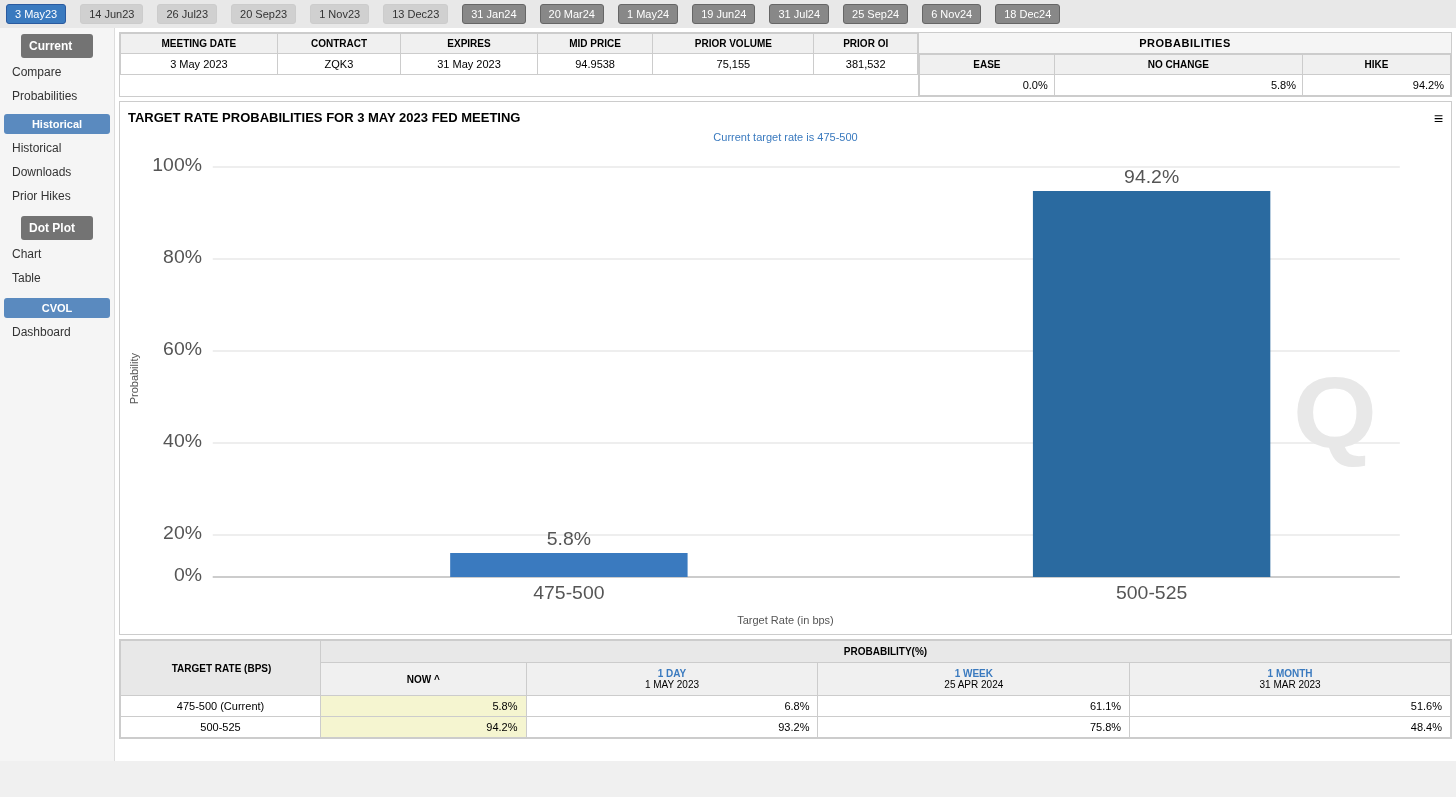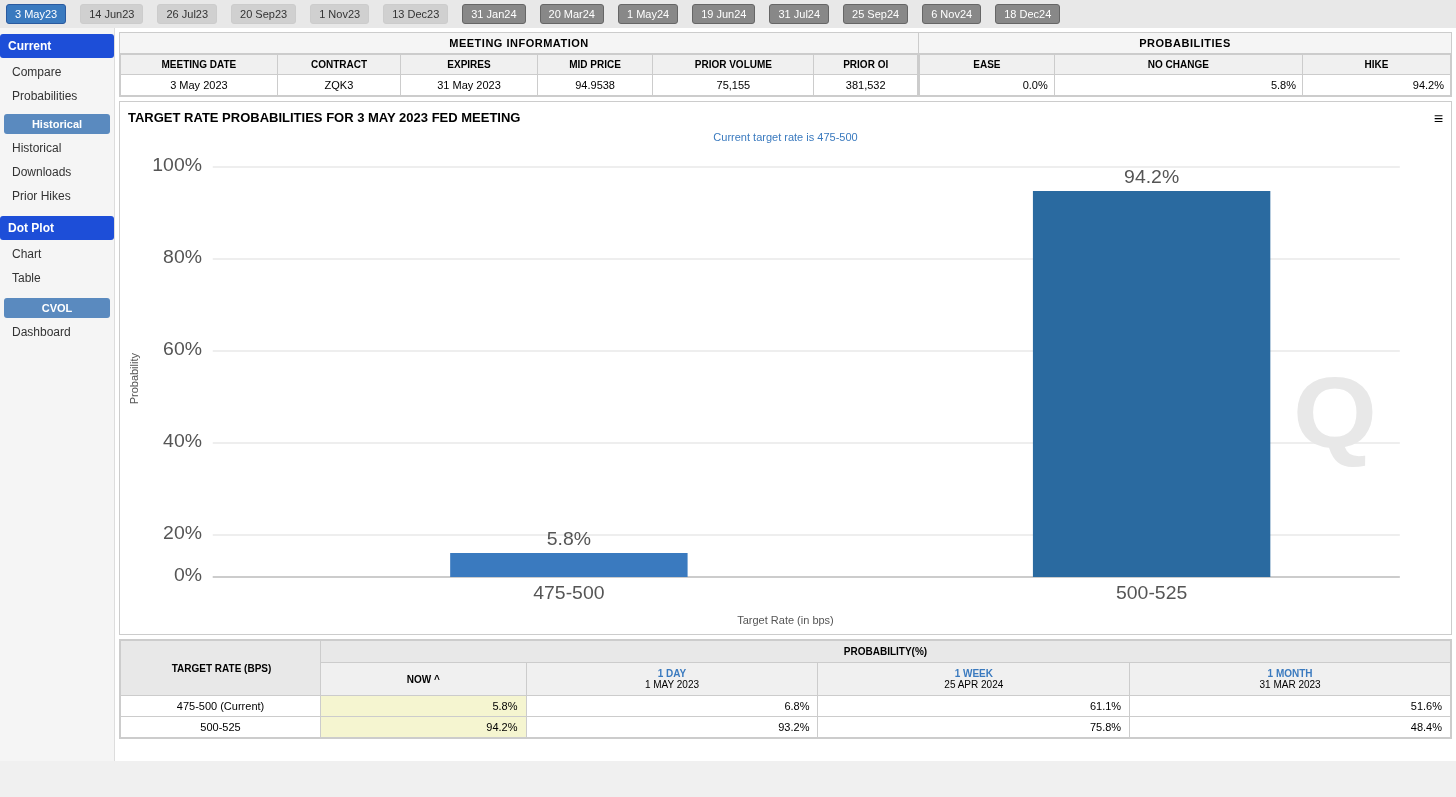--- a/index.html
+++ b/index.html
@@ -56,29 +56,29 @@
     
     .sidebar {
       width: 115px;
       background: #f5f5f5;
       border-right: 1px solid #ddd;
       display: flex;
       flex-direction: column;
       padding-top: 4px;
     }
     .sidebar-section-btn {
-      background: #1d4ed8;
+      background: #737373;
       color: white;
       border: none;
       padding: 5px 8px;
       text-align: left;
       cursor: pointer;
       font-size: 12px;
       font-weight: bold;
-      margin: 2px 0;
+      margin: 2px 21px;
       border-radius: 3px;
     }
     .sidebar-item {
       padding: 5px 12px;
       cursor: pointer;
       font-size: 12px;
       color: #333;
     }
     .sidebar-section-label {
       background: #5a8abf;
@@ -231,21 +231,20 @@
       <div class="sidebar-item">Chart</div>
       <div class="sidebar-item">Table</div>
       <div class="sidebar-section-label" style="margin-top:8px;">CVOL</div>
       <div class="sidebar-item">Dashboard</div>
     </div>
 
     <div class="content">
 
       <div class="meeting-probabilities-row">
         <div class="meeting-info-section">
-          <div class="section-header">MEETING INFORMATION</div>
           <table class="info-table">
             <thead>
               <tr id="meeting-info-headers">
                   <th>MEETING DATE</th>
                   <th>CONTRACT</th>
                   <th>EXPIRES</th>
                   <th>MID PRICE</th>
                   <th>PRIOR VOLUME</th>
                   <th>PRIOR OI</th>
                 </tr>

